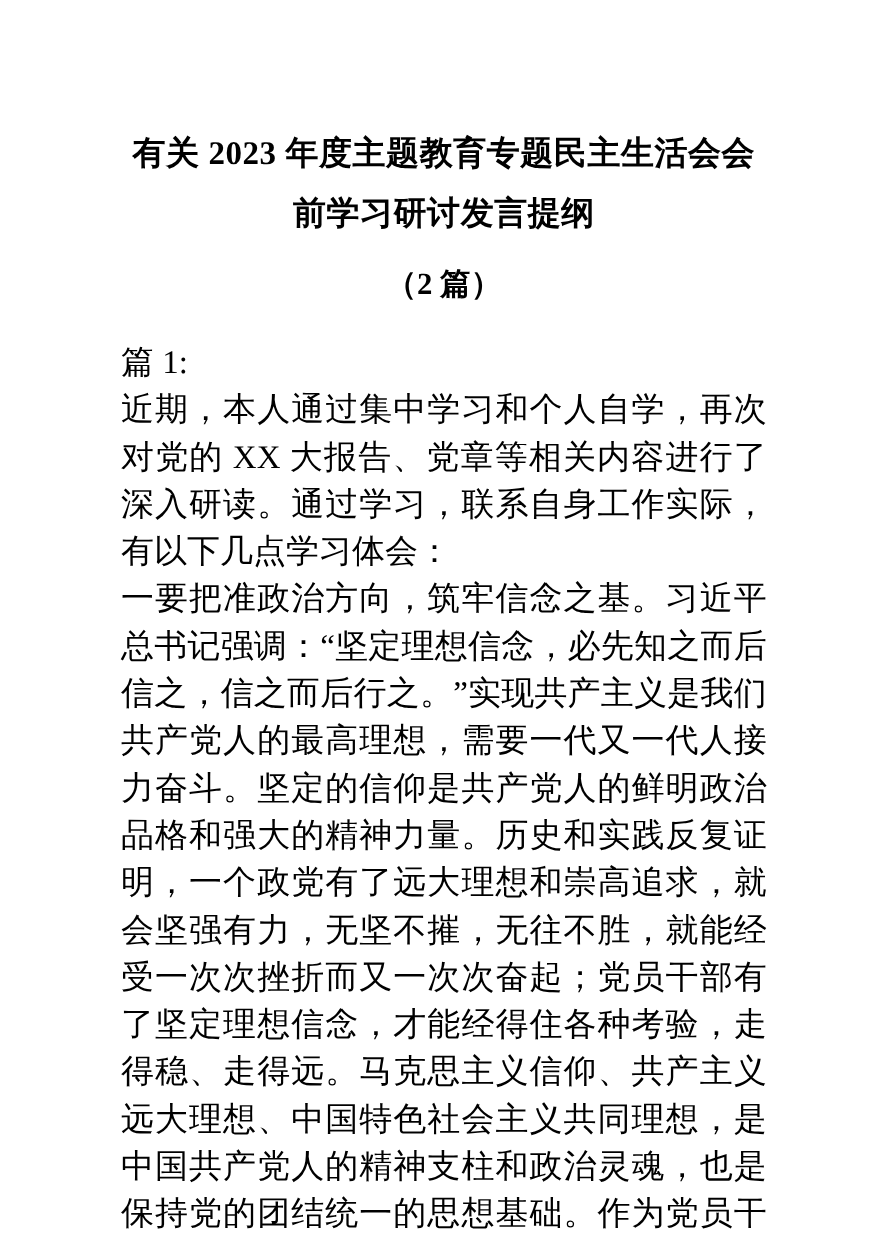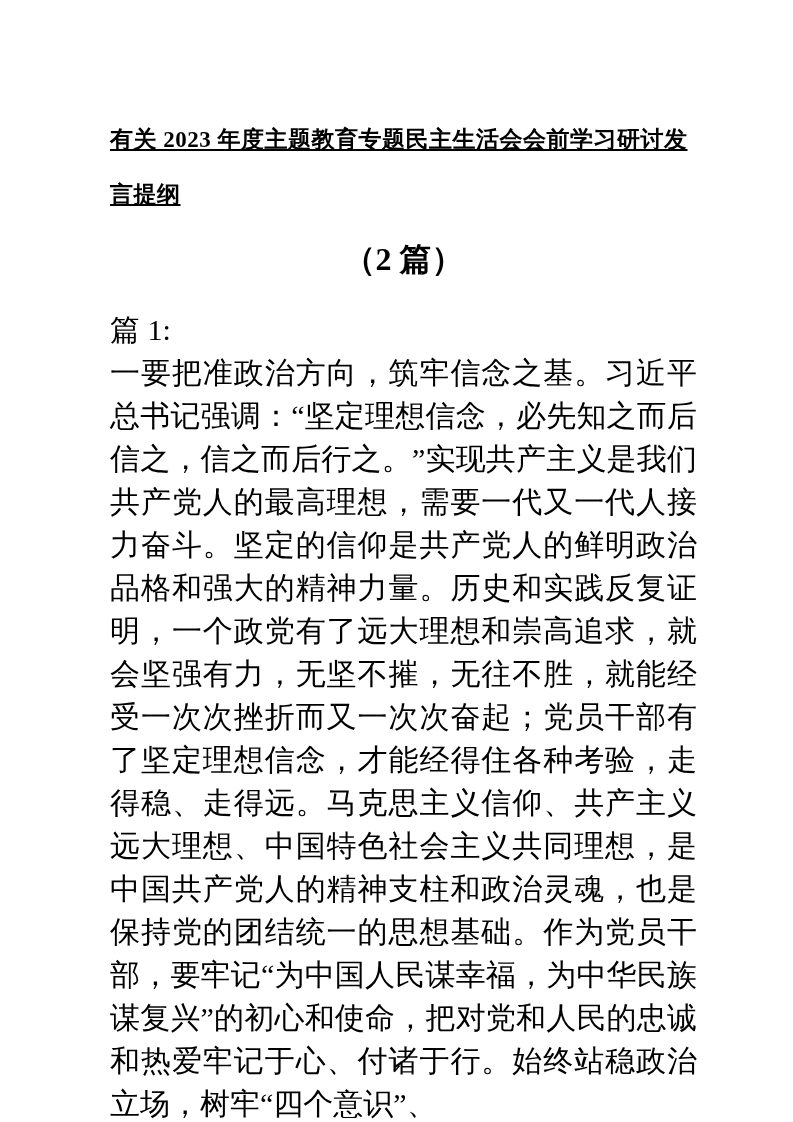--- a/index.html
+++ b/index.html
@@ -17,30 +17,29 @@
     width: 793px;
     height: 1122px;
     background: #ffffff;
     color: #000000;
     padding: 112px 96px 0 110px;
     font-family: "Liberation Serif", serif;
     overflow: hidden;
   }
   .doc-title {
     margin: 0;
-    font-size: 23px;
+    font-size: 30px;
     line-height: 55px;
     font-weight: 700;
-    text-align: left;
+    text-align: center;
     letter-spacing: 0.5px;
-    text-decoration: underline;
   }
   .doc-subtitle {
     margin: 16px 0 0 0;
-    font-size: 32px;
+    font-size: 28px;
     line-height: 42px;
     font-weight: 700;
     text-align: center;
   }
   .doc-body {
     margin-top: 28px;
     font-size: 30px;
     line-height: 43px;
     text-align: justify;
     text-justify: inter-ideograph;
@@ -56,15 +55,16 @@
 </head>
 <body>
 
 <div class="page">
   <h1 class="doc-title">有关 2023 年度主题教育专题民主生活会会前学习研讨发言提纲</h1>
 
   <div class="doc-subtitle">（2 篇）</div>
 
   <div class="doc-body">
     <p class="section-label">篇 1:</p>
+    <p class="para">近期，本人通过集中学习和个人自学，再次对党的 XX 大报告、党章等相关内容进行了深入研读。通过学习，联系自身工作实际，有以下几点学习体会：</p>
     <p class="para">一要把准政治方向，筑牢信念之基。习近平总书记强调：“坚定理想信念，必先知之而后信之，信之而后行之。”实现共产主义是我们共产党人的最高理想，需要一代又一代人接力奋斗。坚定的信仰是共产党人的鲜明政治品格和强大的精神力量。历史和实践反复证明，一个政党有了远大理想和崇高追求，就会坚强有力，无坚不摧，无往不胜，就能经受一次次挫折而又一次次奋起；党员干部有了坚定理想信念，才能经得住各种考验，走得稳、走得远。马克思主义信仰、共产主义远大理想、中国特色社会主义共同理想，是中国共产党人的精神支柱和政治灵魂，也是保持党的团结统一的思想基础。作为党员干部，要牢记“为中国人民谋幸福，为中华民族谋复兴”的初心和使命，把对党和人民的忠诚和热爱牢记于心、付诸于行。始终站稳政治立场，树牢“四个意识”、</p>
   </div>
 </div>
 
 </body></html>

